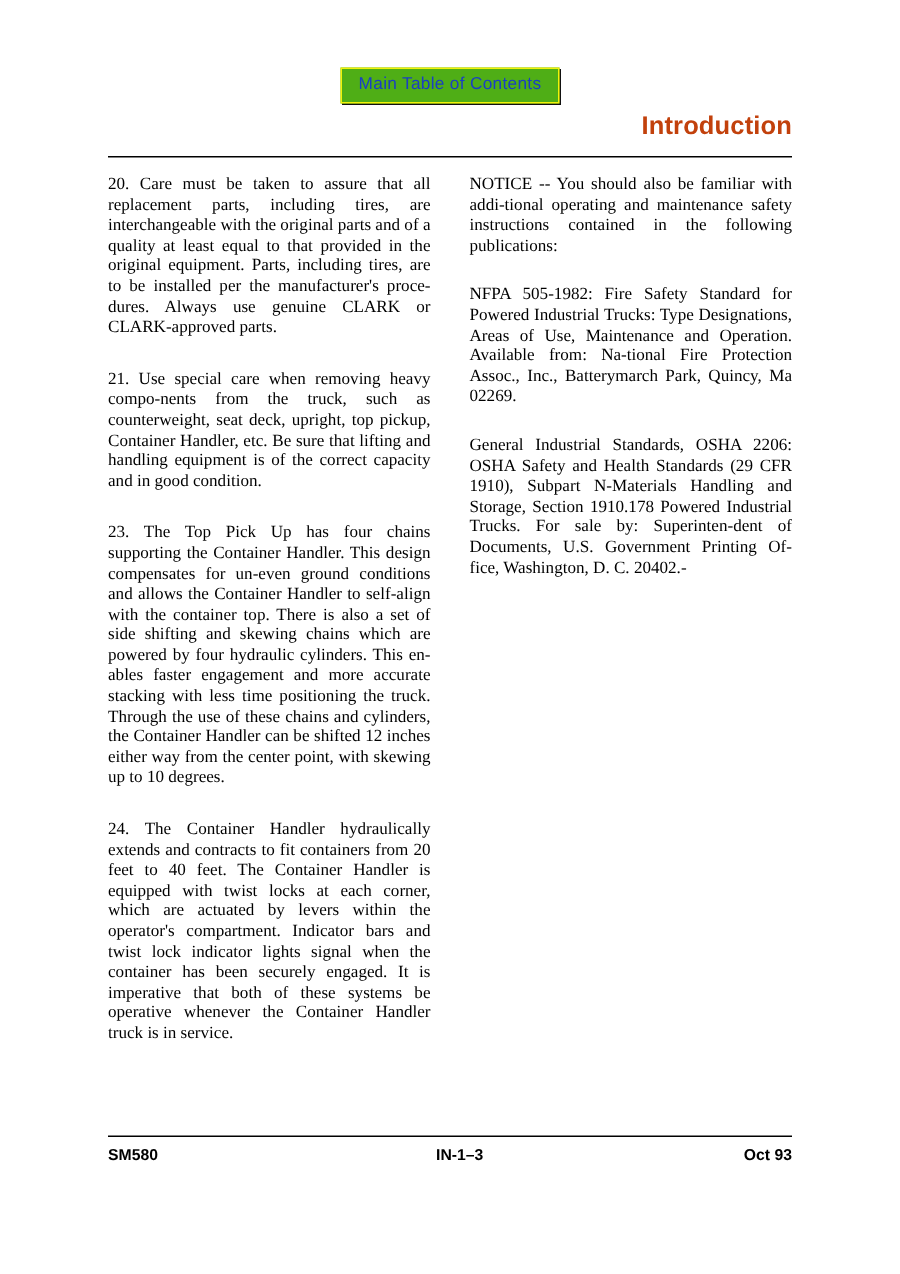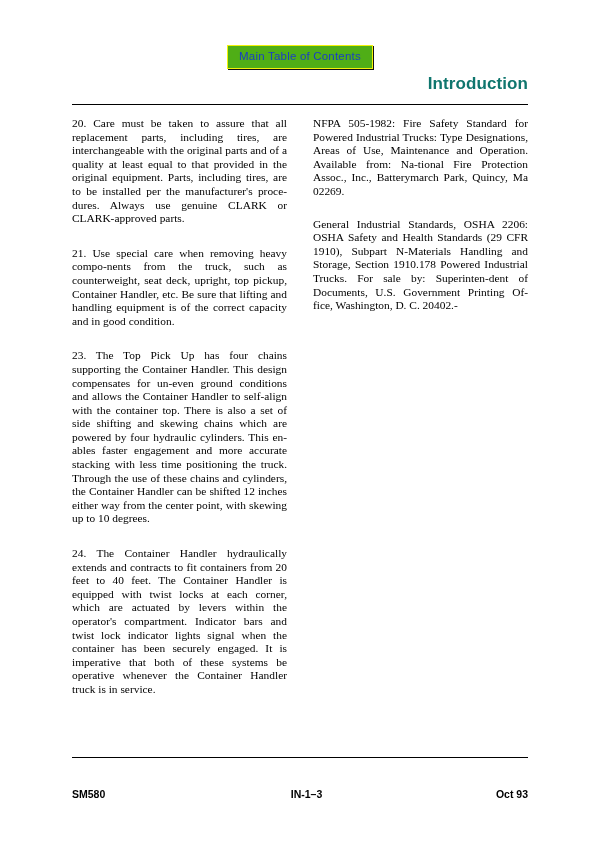--- a/index.html
+++ b/index.html
@@ -52,21 +52,21 @@
     left: 72px;
     top: 74px;
     width: 456px;
     text-align: right;
   }
   .header-title {
     font-family: "Liberation Sans", sans-serif;
     font-weight: bold;
     font-size: 17px;
     letter-spacing: 0.1px;
-    color: #0f766e;
+    color: #c2410c;
   }
   .header-rule {
     position: absolute;
     left: 72px;
     top: 104px;
     width: 456px;
     height: 0;
     border-top: 1.6px solid #000;
   }
 
@@ -110,21 +110,20 @@
     left: 72px;
     top: 764px;
     width: 456px;
     display: flex;
     justify-content: space-between;
     align-items: baseline;
     font-family: "Liberation Sans", sans-serif;
     font-weight: bold;
     font-size: 10.5px;
     color: #000;
-    margin-top: 24px;
   }
   .footer-center { position: absolute; left: 0; width: 469px; text-align: center; }
   .footer-left, .footer-right { position: relative; z-index: 2; }
 </style>
 </head>
 <body>
 
 <div class="page">
 
   <div class="toc-wrap">
@@ -137,20 +136,21 @@
   <div class="header-rule"></div>
 
   <div class="columns">
     <div class="col col-left">
       <p class="para">20.  Care must be taken to assure that all replacement parts, including tires, are interchangeable with the original parts and of a quality at least equal to that provided in the original equipment.  Parts, including tires, are to be installed per the manufacturer's proce-dures.  Always use genuine CLARK or CLARK-approved parts.</p>
       <p class="para">21.  Use special care when removing heavy compo-nents from the truck, such as counterweight, seat deck, upright, top pickup, Container Handler, etc.  Be sure that lifting and handling equipment is of the correct capacity and in good condition.</p>
       <p class="para">23.  The Top Pick Up has four chains supporting the Container Handler. This design compensates for un-even ground conditions and allows the Container Handler to self-align with the container top.  There is also a set of side shifting and skewing chains which are powered by four hydraulic cylinders.  This en-ables faster engagement and more accurate stacking with less time positioning the truck. Through the use of these chains and cylinders, the Container Handler can be shifted 12 inches either way from the center point, with skewing up to 10 degrees.</p>
       <p class="para">24.  The Container Handler hydraulically extends and contracts to fit containers from 20 feet to 40 feet.  The Container Handler is equipped with twist locks at each corner, which are actuated by levers within the operator's compartment.  Indicator bars and twist lock indicator lights signal when the container has been securely engaged. It is imperative that both of these systems be operative whenever the Container Handler truck is in service.</p>
     </div>
     <div class="col col-right">
+      <p class="para">NOTICE -- You should also be familiar with addi-tional operating and maintenance safety instructions contained in the following publications:</p>
       <p class="para">NFPA 505-1982:  Fire Safety Standard for Powered Industrial Trucks:  Type Designations, Areas of Use, Maintenance  and  Operation.   Available  from:  Na-tional Fire Protection Assoc., Inc., Batterymarch Park, Quincy, Ma  02269.</p>
       <p class="para">General Industrial Standards, OSHA 2206:  OSHA Safety and Health Standards (29 CFR 1910), Subpart N-Materials Handling and Storage, Section 1910.178 Powered Industrial Trucks.  For sale by: Superinten-dent of Documents, U.S. Government Printing Of-fice, Washington, D. C.  20402.-</p>
     </div>
   </div>
 
   <div class="footer-rule"></div>
   <div class="footer">
     <span class="footer-left">SM580</span>
     <span class="footer-center">IN-1–3</span>
     <span class="footer-right">Oct 93</span>

